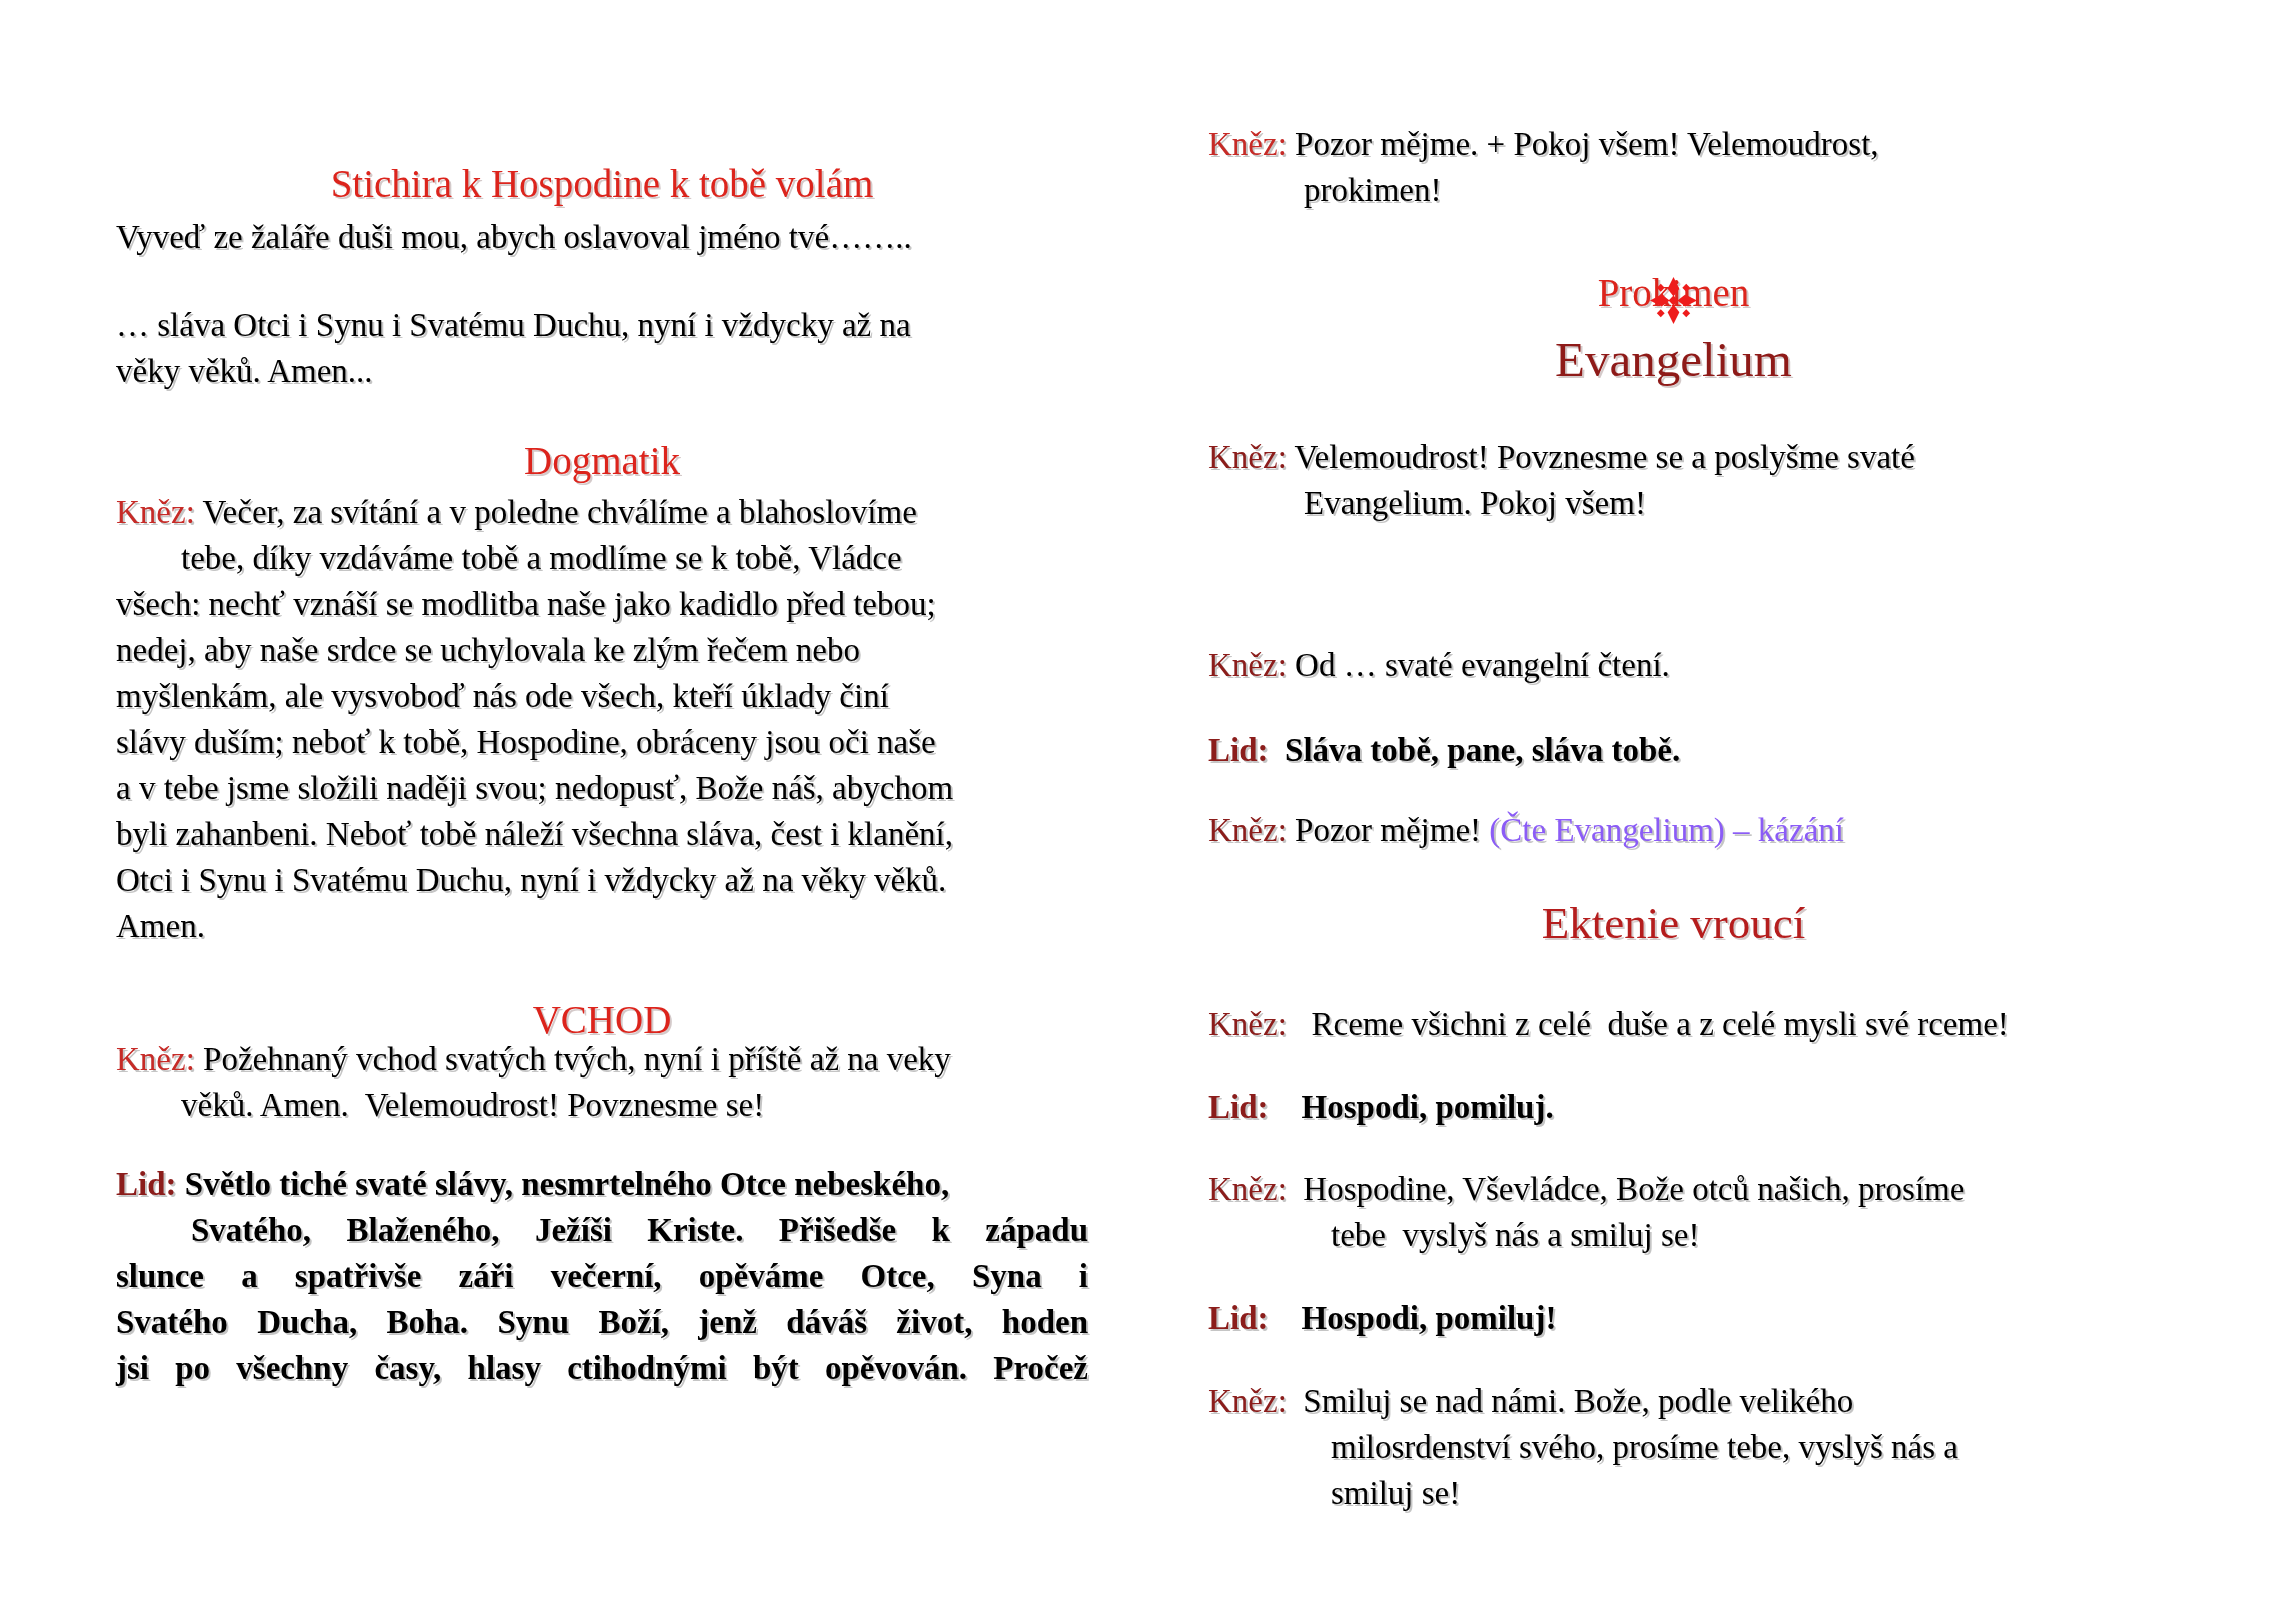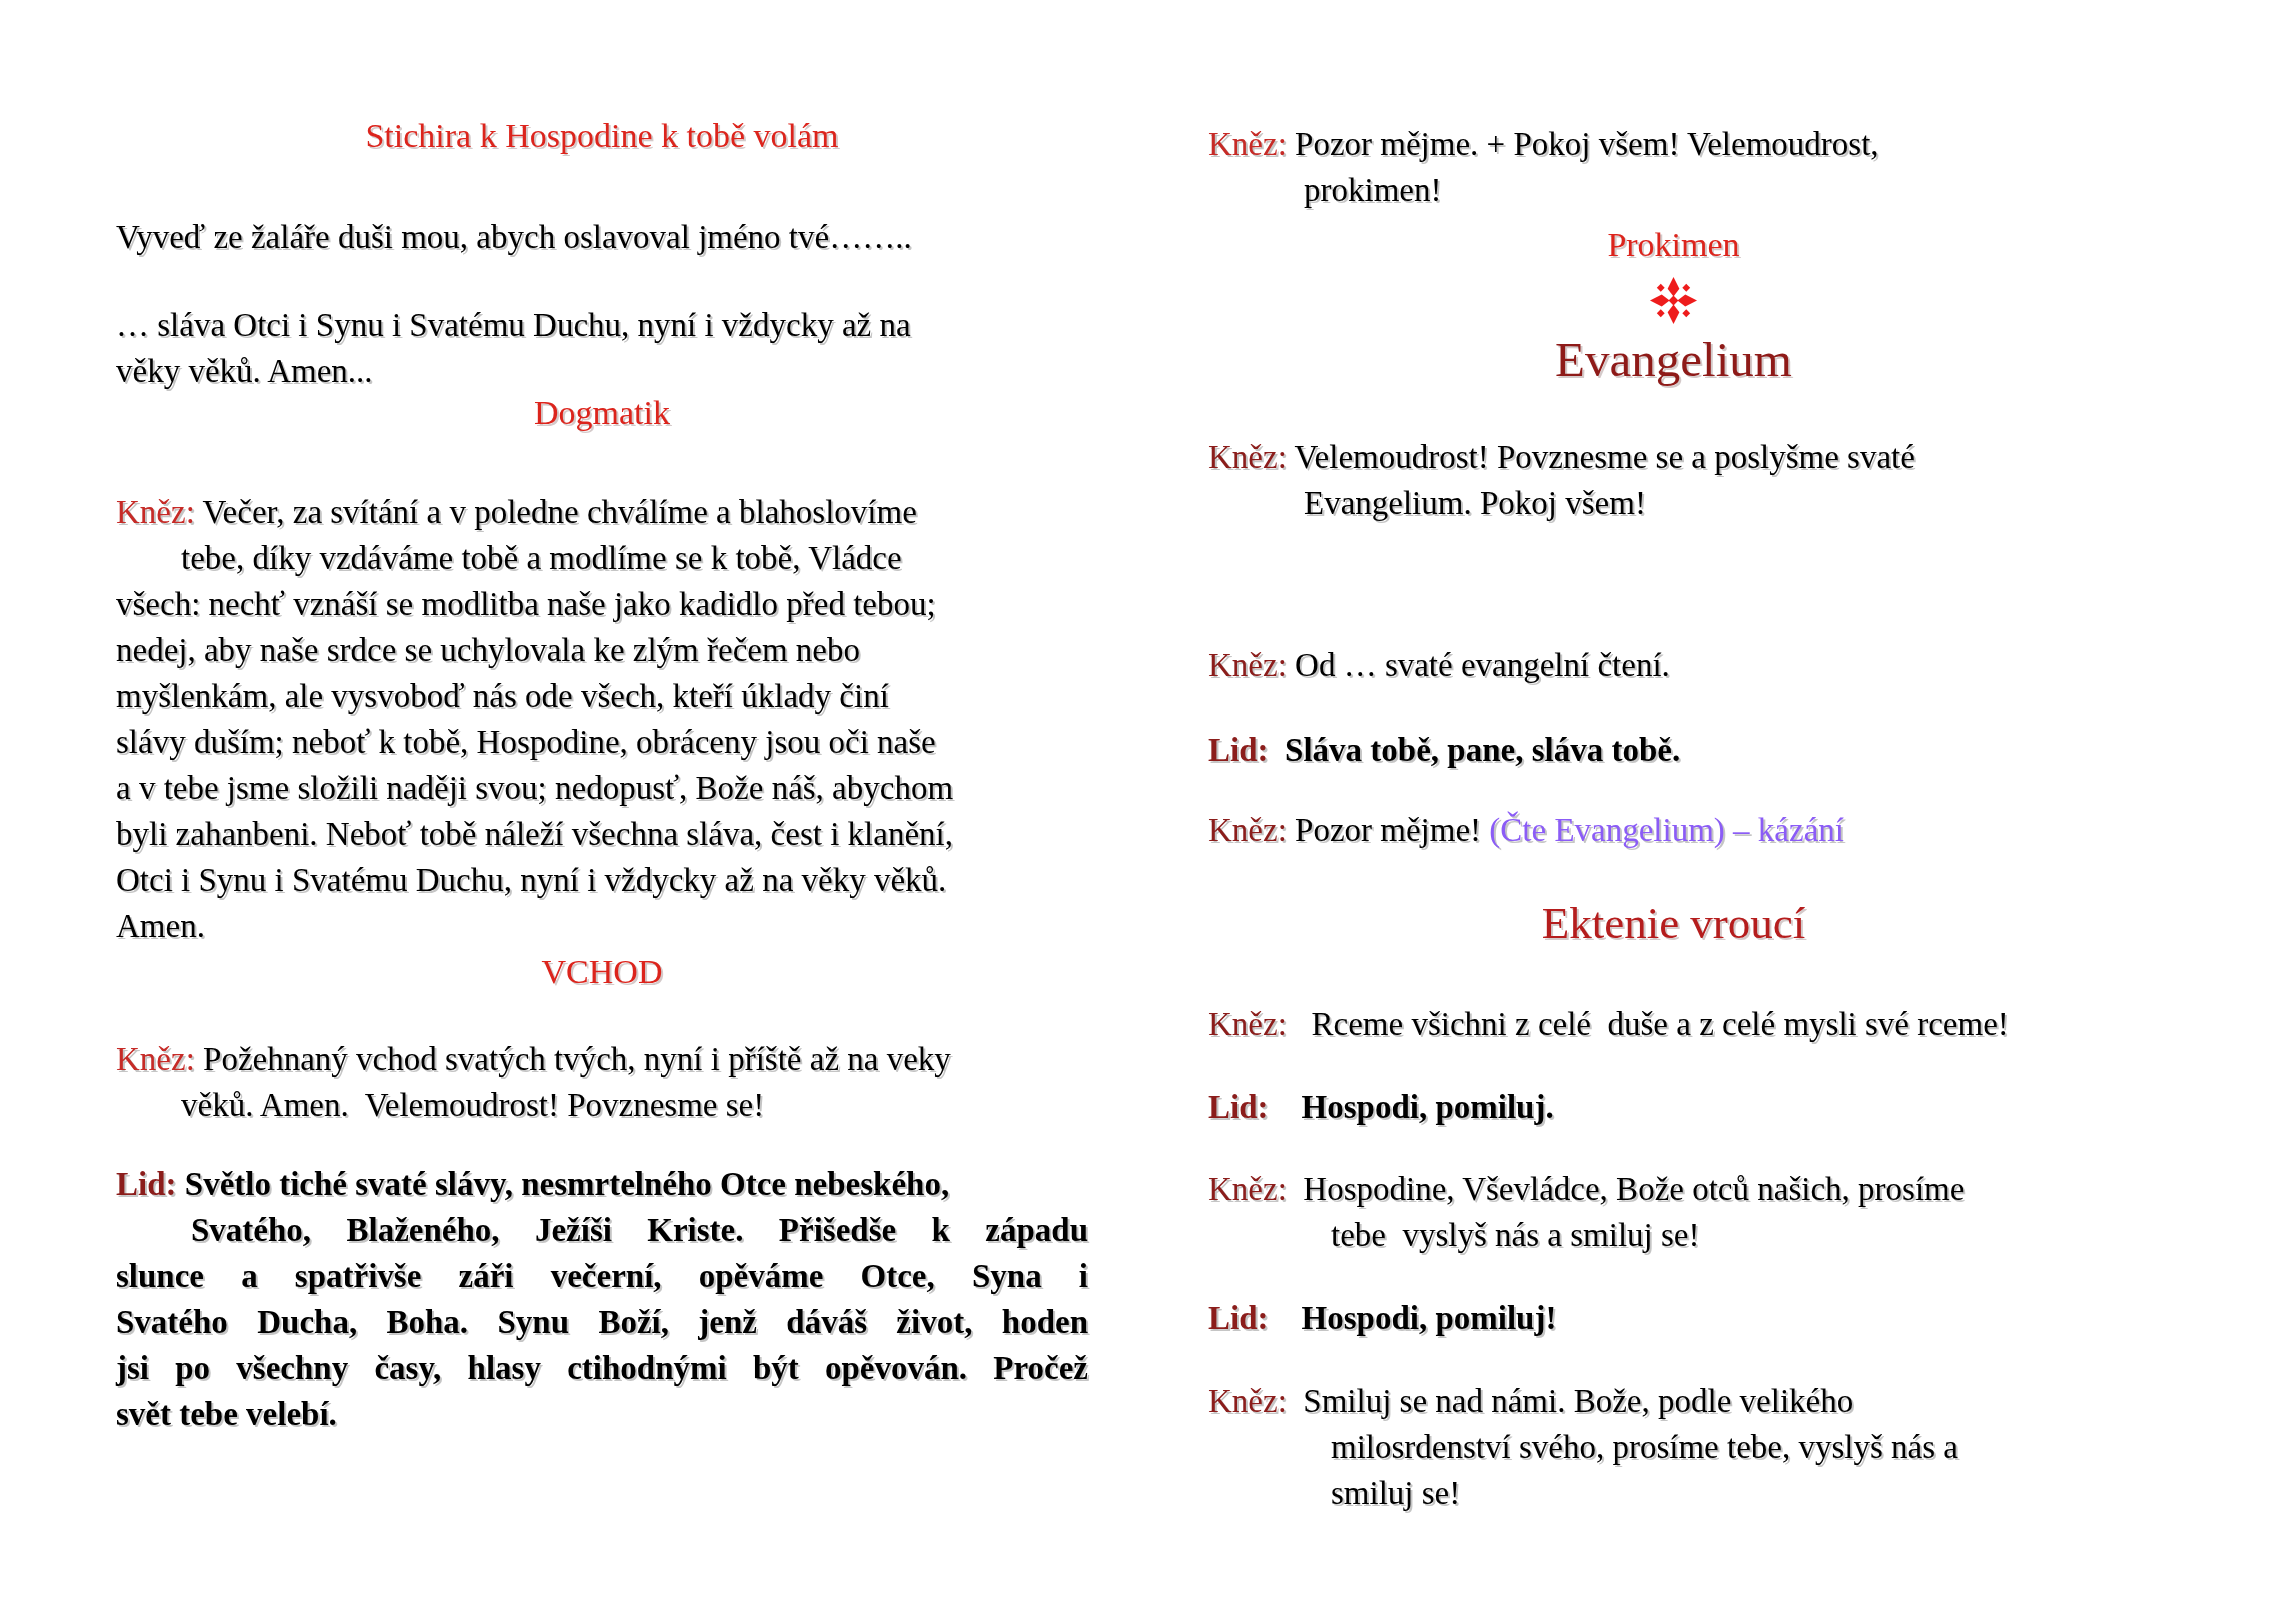--- a/index.html
+++ b/index.html
@@ -12,21 +12,21 @@
     font-size: 33px;
     color: #000000;
     overflow: hidden;
   }
   .col { position: absolute; }
   .col-left  { left: 116px;  top: 0; width: 972px;  height: 1621px; }
   .col-right { left: 1208px; top: 13px; width: 931px;  height: 1621px; }
   .block { position: absolute; left: 0; width: 100%; }
   .line { white-space: pre-wrap; line-height: 46px; text-shadow: 2px 2px 0 rgba(150,150,150,0.55); }
   .h { text-align: center; text-shadow: 2px 2px 0 rgba(170,150,150,0.5); }
-  .h-md { font-size: 34px; line-height: 51px; }
+  .h-md { font-size: 39px; line-height: 51px; margin-top: 48px; }
   .h-lg { font-size: 49px; line-height: 61px; }
   .h-ek { font-size: 45px; line-height: 57px; }
   .bright { color: #dc241c; }
   .label-bright { color: #c62b27; }
   .label-maroon { color: #8b1d1b; }
   .maroon { color: #8e1a18; }
   .ektenie { color: #b51d1d; }
   .redtext { color: #8b5cf6; }
   .bold { font-weight: bold; }
   .ind-a { padding-left: 65px; }
@@ -75,21 +75,20 @@
       <div class="line"><span class="label-bright">Kněz:</span><span> Požehnaný vchod svatých tvých, nyní i příště až na veky</span></div>
       <div class="line ind-a">věků. Amen.  Velemoudrost! Povznesme se!</div>
     </div>
 
     <div class="block bold" style="top:1161px">
       <div class="line"><span class="label-maroon">Lid:</span><span> Světlo tiché svaté slávy, nesmrtelného Otce nebeského,</span></div>
       <div class="line ind-b just">Svatého, Blaženého, Ježíši Kriste. Přišedše k západu</div>
       <div class="line just">slunce a spatřivše záři večerní, opěváme Otce, Syna i</div>
       <div class="line just">Svatého Ducha, Boha. Synu Boží, jenž dáváš život, hoden</div>
       <div class="line just">jsi po všechny časy, hlasy ctihodnými být opěvován. Pročež</div>
-      <div class="line">svět tebe velebí.</div>
     </div>
 
   </div>
 
   <div class="col col-right">
 
     <div class="block" style="top:108px">
       <div class="line"><span class="label-bright">Kněz:</span><span> Pozor mějme. + Pokoj všem! Velemoudrost,</span></div>
       <div class="line ind-r1">prokimen!</div>
     </div>

